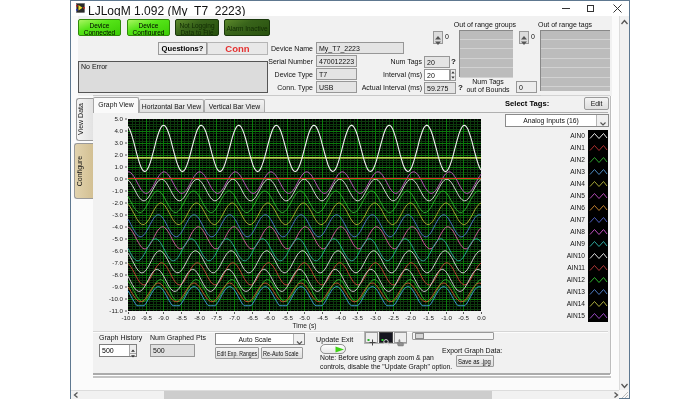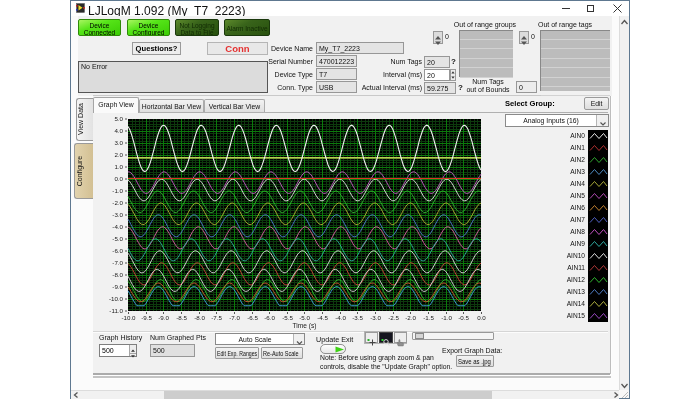--- a/index.html
+++ b/index.html
@@ -34,21 +34,21 @@
 <div class="abs" style="left:93px;top:378px;width:518px;height:1px;background:#fdfdfd"></div>
 <div class="abs" style="left:610px;top:96px;width:1px;height:278px;background:#bdbdbd"></div>
 <div class="abs" style="left:611px;top:96px;width:1px;height:278px;background:#fdfdfd"></div>
 <div class="abs" style="left:93px;top:95px;width:517px;height:1px;background:#c9c9c9"></div>
 
 <div class="gbtn" style="left:78px;top:19px;background:linear-gradient(160deg,#a9f661 0%,#55e418 40%,#3bcc04 100%);border:1px solid #2f8a08">Device<br>Connected</div>
 <div class="gbtn" style="left:127px;top:19px;background:linear-gradient(160deg,#a9f661 0%,#55e418 40%,#3bcc04 100%);border:1px solid #2f8a08">Device<br>Configured</div>
 <div class="gbtn" style="left:175px;top:19px;width:44px;background:linear-gradient(150deg,#5d8a2c 0%,#38631a 40%,#28510e 100%);border:1px solid #1a380c;color:#122b04">Not Logging<br>Data to File</div>
 <div class="gbtn" style="left:224px;top:19px;width:46px;background:linear-gradient(150deg,#5d8a2c 0%,#38631a 40%,#28510e 100%);border:1px solid #1a380c;color:#122b04;line-height:13px">Alarm Inactive</div>
 
-<div class="abs" style="left:132px;top:42px;width:49px;height:13px;background:#ededed;border:1px solid #9a9a9a;font-size:7.6px;font-weight:bold;text-align:center;line-height:12px;color:#000">Questions?</div>
+<div class="abs" style="left:158px;top:42px;width:49px;height:13px;background:#ededed;border:1px solid #9a9a9a;font-size:7.6px;font-weight:bold;text-align:center;line-height:12px;color:#000">Questions?</div>
 <div class="abs" style="left:207px;top:42px;width:61px;height:13px;background:#e8e8e8;border:1px solid #b5b5b5;font-size:9.5px;font-weight:bold;text-align:center;line-height:12px;color:#e53030">Conn</div>
 
 <div class="lbl" style="left:200px;top:45px;width:113px;text-align:right">Device Name</div>
 <div class="fld" style="left:316px;top:42px;width:88px;height:12px;line-height:11px">My_T7_2223</div>
 <div class="lbl" style="left:200px;top:58px;width:113px;text-align:right">Serial Number</div>
 <div class="fld" style="left:316px;top:55px;width:41px;height:12px;line-height:11px">470012223</div>
 <div class="lbl" style="left:200px;top:71px;width:113px;text-align:right">Device Type</div>
 <div class="fld" style="left:316px;top:68px;width:41px;height:12px;line-height:11px">T7</div>
 <div class="lbl" style="left:200px;top:84px;width:113px;text-align:right">Conn. Type</div>
 <div class="fld" style="left:316px;top:81px;width:41px;height:12px;line-height:11px">USB</div>
@@ -386,21 +386,21 @@
 <text x="428.5" y="320" text-anchor="middle" font-size="6.2" fill="#1a1a1a">-1.5</text>
 <line x1="446.5" y1="312" x2="446.5" y2="314" stroke="#555" stroke-width="1"></line>
 <text x="446.5" y="320" text-anchor="middle" font-size="6.2" fill="#1a1a1a">-1.0</text>
 <line x1="463.5" y1="312" x2="463.5" y2="314" stroke="#555" stroke-width="1"></line>
 <text x="463.5" y="320" text-anchor="middle" font-size="6.2" fill="#1a1a1a">-0.5</text>
 <line x1="481.5" y1="312" x2="481.5" y2="314" stroke="#555" stroke-width="1"></line>
 <text x="481.5" y="320" text-anchor="middle" font-size="6.2" fill="#1a1a1a">0.0</text>
 <text x="304.5" y="327.5" text-anchor="middle" font-size="6.6" fill="#1a1a1a">Time (s)</text>
 </svg>
 
-<div class="abs" style="left:505px;top:99px;width:70px;font-size:7.6px;font-weight:bold;color:#000">Select Group:</div>
+<div class="abs" style="left:505px;top:99px;width:70px;font-size:7.6px;font-weight:bold;color:#000">Select Tags:</div>
 <div class="btn" style="left:584px;top:97px;width:25px;height:13px;line-height:12px;font-size:6.8px">Edit</div>
 <div class="abs" style="left:505px;top:114px;width:104px;height:13px;background:#fff;border:1px solid #8a8a8a">
   <div style="position:absolute;left:0;top:0;width:90px;text-align:center;font-size:6.8px;line-height:12px;color:#111">Analog Inputs (16)</div>
   <div style="position:absolute;right:0;top:0;width:12px;height:100%;background:#f0f0f0;border-left:1px solid #b5b5b5"><svg width="12" height="11">
         <path d="M3.5 4.5 L6 7 L8.5 4.5" fill="none" stroke="#555" stroke-width="1.2"></path>
       </svg></div>
 </div>
 <div style="position:absolute;left:548px;top:130px;width:37px;height:12px;text-align:right;font-size:6.6px;line-height:12px;color:#111">AIN0</div>
 <div style="position:absolute;left:548px;top:142px;width:37px;height:12px;text-align:right;font-size:6.6px;line-height:12px;color:#111">AIN1</div>
 <div style="position:absolute;left:548px;top:154px;width:37px;height:12px;text-align:right;font-size:6.6px;line-height:12px;color:#111">AIN2</div>

